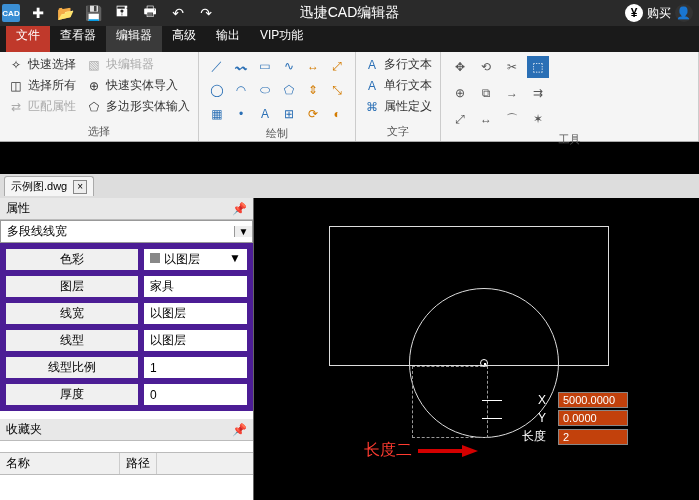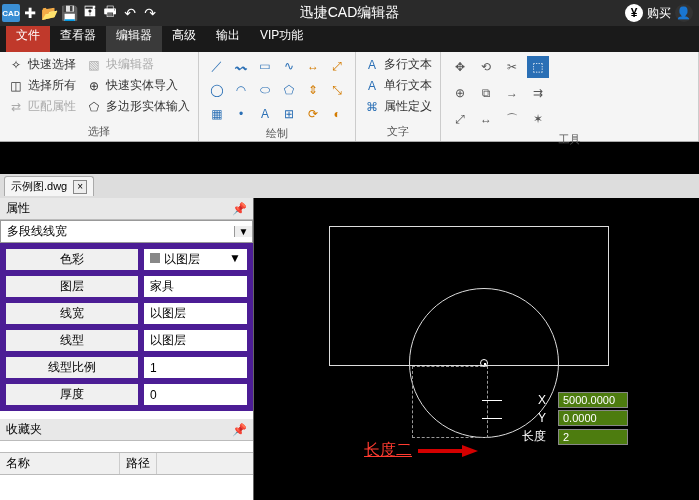--- a/index.html
+++ b/index.html
@@ -1,20 +1,20 @@
 <!DOCTYPE html>
 <html><head>
 <meta charset="utf-8">
 <style>
   * { box-sizing: border-box; margin: 0; padding: 0; font-family: "Microsoft YaHei", Arial, sans-serif; }
   body { width: 699px; height: 500px; background: #000; overflow: hidden; font-size: 12px; color: #000; }
   
   
   .titlebar { height: 26px; background: #2a2a2a; display: flex; align-items: center; color: #fff; position: relative; }
-  .titlebar .qat { display: flex; gap: 0; padding-left: 2px; align-items: center; }
+  .titlebar .qat { display: flex; gap: 8px; padding-left: 2px; align-items: center; }
   .titlebar .qat .cad-logo { width: 18px; height: 18px; background: #3b8fd4; color: #fff; font-size: 8px; font-weight: bold; display: flex; align-items: center; justify-content: center; border-radius: 2px; }
   .titlebar .qat .qbtn { width: 20px; height: 20px; display: flex; align-items: center; justify-content: center; color: #fff; font-size: 14px; }
   .titlebar .app-title { position: absolute; left: 50%; transform: translateX(-50%); font-size: 14px; }
   .titlebar .right { margin-left: auto; display: flex; gap: 4px; align-items: center; padding-right: 6px; }
   .titlebar .right span { font-size: 12px; }
   .titlebar .right .circ { width: 18px; height: 18px; border-radius: 50%; background: #fff; color: #000; display: flex; align-items: center; justify-content: center; font-weight: bold; font-size: 12px; }
 
   
   .menutabs { height: 26px; background: #1a1a1a; display: flex; align-items: flex-end; color: #fff; padding-left: 6px; gap: 0; }
   .menutabs .mt { padding: 8px 10px; font-size: 12px; cursor: default; }
@@ -62,24 +62,24 @@
   .canvas { flex: 1; background: #000; position: relative; }
   .shape-rect { position: absolute; border: 1px solid #ddd; left: 75px; top: 28px; width: 280px; height: 140px; }
   .shape-circle { position: absolute; border: 1px solid #ddd; border-radius: 50%; left: 155px; top: 90px; width: 150px; height: 150px; }
   .center-dot { position: absolute; left: 226px; top: 161px; width: 8px; height: 8px; border: 1px solid #fff; border-radius: 50%; }
   .center-dot::after { content:""; position:absolute; left:3px; top:3px; width:2px; height:2px; background:#fff; }
   .dash-box { position: absolute; border: 1px dashed #999; left: 158px; top: 168px; width: 76px; height: 72px; }
   
   .coord-box { position: absolute; left: 228px; top: 194px; font-size: 12px; color: #fff; }
   .coord-row { display: flex; align-items: center; gap: 8px; margin-bottom: 2px; }
   .coord-row .lbl { width: 40px; text-align: right; padding-right: 4px; }
-  .coord-row .val { width: 70px; border: 1px solid #888; background: #4d7c0f; padding: 1px 4px; color: #fff; font-size: 11px; }
+  .coord-row .val { width: 70px; border: 1px solid #888; background: #c2410c; padding: 1px 4px; color: #fff; font-size: 11px; }
   .coord-row .leader { width: 20px; border-top: 1px solid #fff; height:1px; }
 
-  .anno { position: absolute; left: 110px; top: 242px; color: #ff3b30; font-size: 16px; display: flex; align-items: center; gap: 6px; text-decoration: underline; }
+  .anno { position: absolute; left: 110px; top: 242px; color: #ff3b30; font-size: 16px; display: flex; align-items: center; gap: 6px; }
   .red-arrow { width: 60px; height: 10px; position: relative; }
   .red-arrow .shaft { position: absolute; left: 0; top: 3px; width: 44px; height: 4px; background: #d40000; }
   .red-arrow .head { position: absolute; right: 0; top: -1px; width: 0; height: 0; border-left: 16px solid #d40000; border-top: 6px solid transparent; border-bottom: 6px solid transparent; }
 </style>
 </head>
 <body>
 
 <div class="titlebar">
   <div class="qat">
     <div class="cad-logo">CAD</div>

